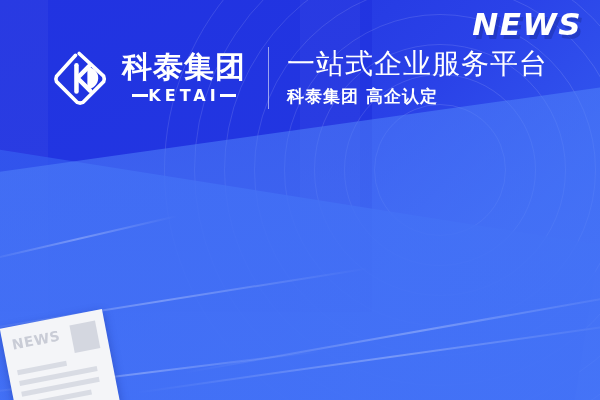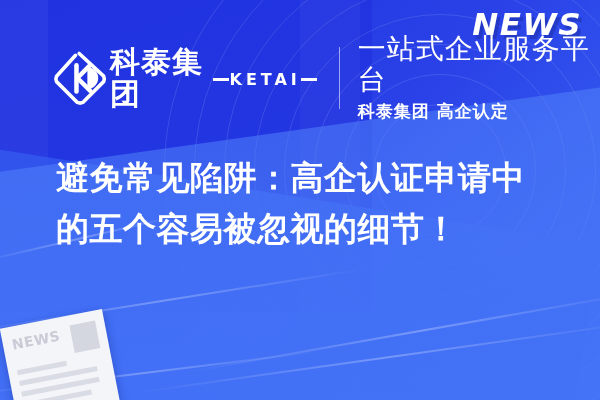--- a/index.html
+++ b/index.html
@@ -119,22 +119,23 @@
     display: flex;
     align-items: center;
   }
   .logo-block {
     display: flex;
     align-items: center;
     margin-left: 52px;
   }
   .logo-mark { width: 58px; height: 58px; flex: none; }
   .logo-words {
-    margin-left: 0;
+    margin-left: 12px;
     display: flex;
+    flex-direction: column;
     align-items: center;
   }
   .logo-cn {
     color: #fff;
     font-size: 30px;
     font-weight: 700;
     letter-spacing: 1px;
     line-height: 1.06;
     font-family: "DejaVu Sans", sans-serif;
   }
@@ -280,21 +281,20 @@
     </div>
 
     <span class="v-divider"></span>
 
     <div class="tag-block">
       <span class="tag-main">一站式企业服务平台</span>
       <span class="tag-sub">科泰集团 高企认定</span>
     </div>
   </div>
 
-  <div class="headline">避免常见陷阱：高企认证申请中的五个容易被忽视的细节！</div>
 
   <div class="paper">
     <div class="paper-top">
       <span class="paper-title">NEWS</span>
       <span class="paper-thumb"></span>
     </div>
     <div class="paper-line pl1"></div>
     <div class="paper-line pl2"></div>
     <div class="paper-line pl3"></div>
     <div class="paper-line pl4"></div>

